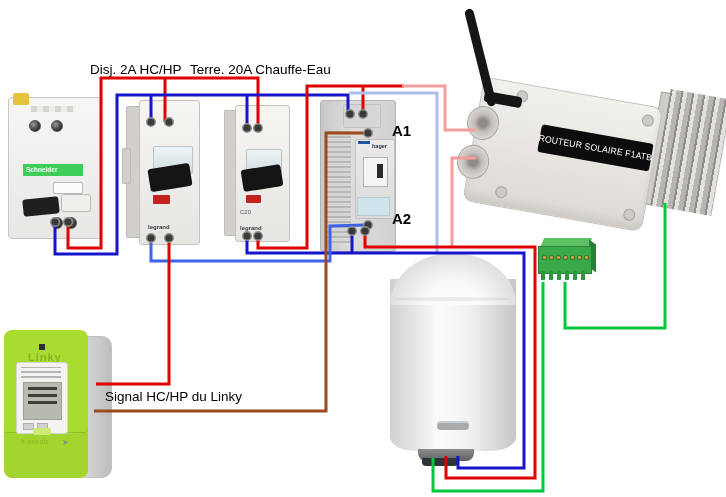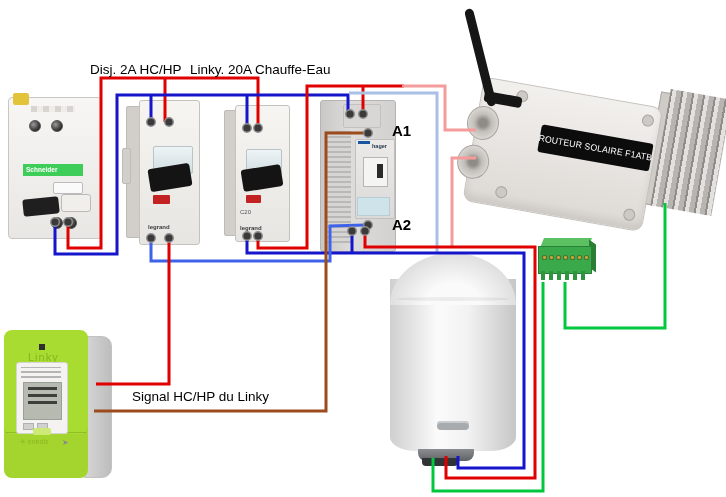--- a/index.html
+++ b/index.html
@@ -53,21 +53,21 @@
   .cont-blue{left:36px;top:96px;width:31px;height:17px;background:#cfe3ea;border:1px solid #b8ccd4;}
 
   
   .linky{left:4px;top:328px;width:106px;height:152px;}
   .lk-side{left:80px;top:8px;width:26px;height:140px;background:linear-gradient(90deg,#d6d6d6,#bdbdbd);
            border-radius:0 10px 10px 0;border:1px solid #c2c2c2;}
   .lk-front{left:0;top:2px;width:84px;height:148px;background:#a9dc30;border-radius:8px;
             box-shadow:inset 0 -44px 0 rgba(0,0,0,0.03);}
   .lk-seam{left:2px;top:104px;width:80px;height:1px;background:rgba(0,0,0,0.14);}
   .lk-dot{left:35px;top:16px;width:6px;height:6px;background:#2f2f2f;}
-  .lk-name{left:24px;top:23px;font-size:11px;font-weight:normal;color:#86b520;letter-spacing:1px;}
+  .lk-name{left:24px;top:23px;font-size:11px;font-weight:bold;color:#86b520;letter-spacing:1px;}
   .lk-disp{left:12px;top:34px;width:50px;height:70px;background:#f4f3f1;border:1px solid #d5d4d2;border-radius:3px;}
   .lk-lines{left:4px;top:4px;width:40px;height:11px;position:absolute;
             background:repeating-linear-gradient(0deg,#9a9a9a 0 2px,transparent 2px 5px);opacity:.7;}
   .lk-screen{left:6px;top:19px;width:37px;height:36px;position:absolute;background:#b6bab0;border:1px solid #9aa096;}
   .lk-screen i{display:block;height:3px;margin:4px 4px 0 4px;background:#3c3f3a;}
   .lk-btn{position:absolute;width:9px;height:5px;background:#d0d0ce;border:1px solid #b0b0ae;}
   .lk-tab{left:29px;top:100px;width:18px;height:7px;background:#cdea77;border-radius:2px;}
   .lk-logo{left:16px;top:110px;font-size:7px;color:#8cb822;}
   .lk-arr{left:58px;top:110px;font-size:8px;color:#8a8a8a;}
 
@@ -267,18 +267,18 @@
       <circle cx="258" cy="236" r="4.3" fill="#3a3a3a" stroke="#909090" stroke-width="1.4"></circle>
       <circle cx="350" cy="114" r="4.3" fill="#3a3a3a" stroke="#909090" stroke-width="1.4"></circle>
       <circle cx="363" cy="114" r="4.3" fill="#3a3a3a" stroke="#909090" stroke-width="1.4"></circle>
       <circle cx="368" cy="133" r="4.3" fill="#3a3a3a" stroke="#909090" stroke-width="1.4"></circle>
       <circle cx="368" cy="225" r="4.3" fill="#3a3a3a" stroke="#909090" stroke-width="1.4"></circle>
       <circle cx="352" cy="231" r="4.3" fill="#3a3a3a" stroke="#909090" stroke-width="1.4"></circle>
       <circle cx="365" cy="231" r="4.3" fill="#3a3a3a" stroke="#909090" stroke-width="1.4"></circle>
     </svg>
 
   <div class="lbl" style="left:90px;top:62px;">Disj. 2A HC/HP</div>
-  <div class="lbl" style="left:190px;top:62px;">Linky. 20A Chauffe-Eau</div>
+  <div class="lbl" style="left:190px;top:62px;">Terre. 20A Chauffe-Eau</div>
   <div class="lbl-bold" style="left:392px;top:122px;">A1</div>
-  <div class="lbl-bold" style="left:392px;top:216px;">A2</div>
-  <div class="lbl" style="left:105px;top:389px;margin-left:27px;">Signal HC/HP du Linky</div>
+  <div class="lbl-bold" style="left:392px;top:210px;">A2</div>
+  <div class="lbl" style="left:105px;top:389px;">Signal HC/HP du Linky</div>
 
 </div>
 
 </body></html>

